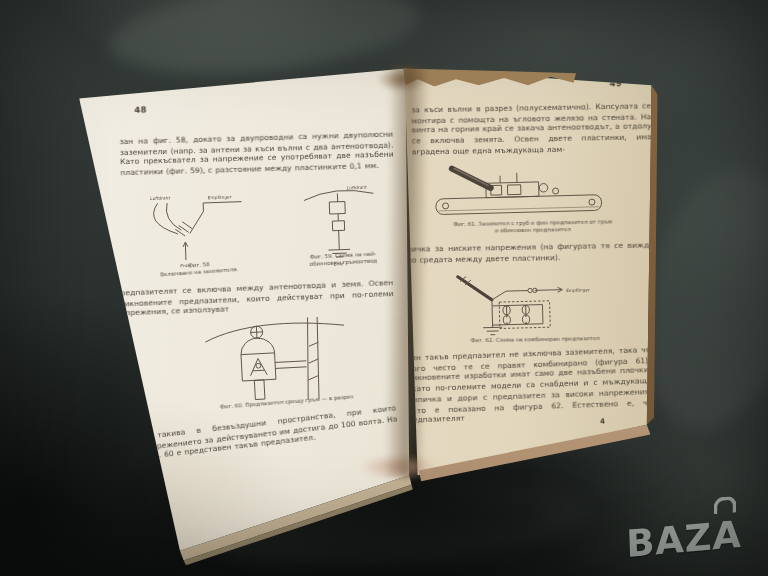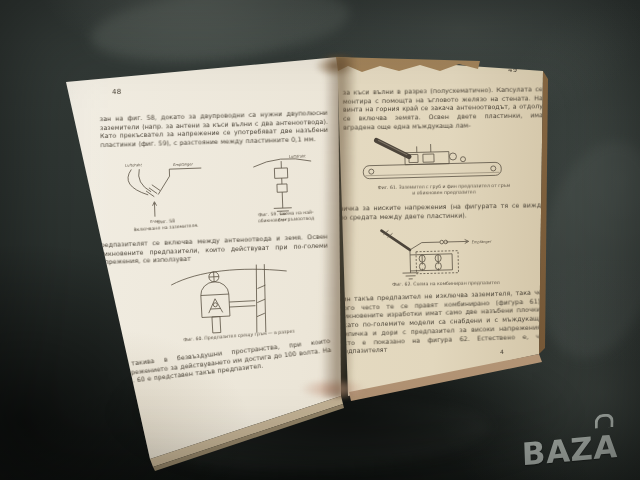--- a/index.html
+++ b/index.html
@@ -55,21 +55,21 @@
   }
   .spine-wear-top{position:absolute;left:314px;top:55px;width:42px;height:22px;background:radial-gradient(ellipse,rgba(122,92,59,0.85),transparent 70%);filter:blur(2px);}
   .spine-wear-bottom{position:absolute;left:300px;top:378px;width:66px;height:22px;background:radial-gradient(ellipse,rgba(199,159,137,0.9),transparent 70%);filter:blur(2px);}
   .gutter-shadow{
     position:absolute;left:322px;top:54px;width:34px;height:344px;
     background:linear-gradient(90deg,transparent,rgba(92,72,46,0.50) 52%,transparent);
     filter:blur(2px);transform:rotate(0.6deg);
   }
   
   .print{position:absolute;color:#48413575;color:#484135;text-align:justify;filter:blur(0.22px);}
-  .pnum{font-size:7px;letter-spacing:0.3px;}
+  .pnum{font-size:7px;letter-spacing:0.3px;font-weight:bold;}
   .body-txt{font-size:6.3px;line-height:8.7px;letter-spacing:0.05px;word-spacing:0.4px;}
   .cap{font-size:4.6px;line-height:5.6px;text-align:center;color:#554c3f;}
   .fig-label{font-size:3.6px;font-style:italic;fill:#5a5144;}
   .fig-stroke{stroke:#5d5446;fill:none;stroke-width:0.8;}
   svg text{font-family:"DejaVu Sans",sans-serif;}
   
   .watermark{
     position:absolute;left:522px;top:424px;width:120px;height:56px;
     transform:rotate(-5deg);
     font-weight:800;font-size:31px;line-height:50px;

